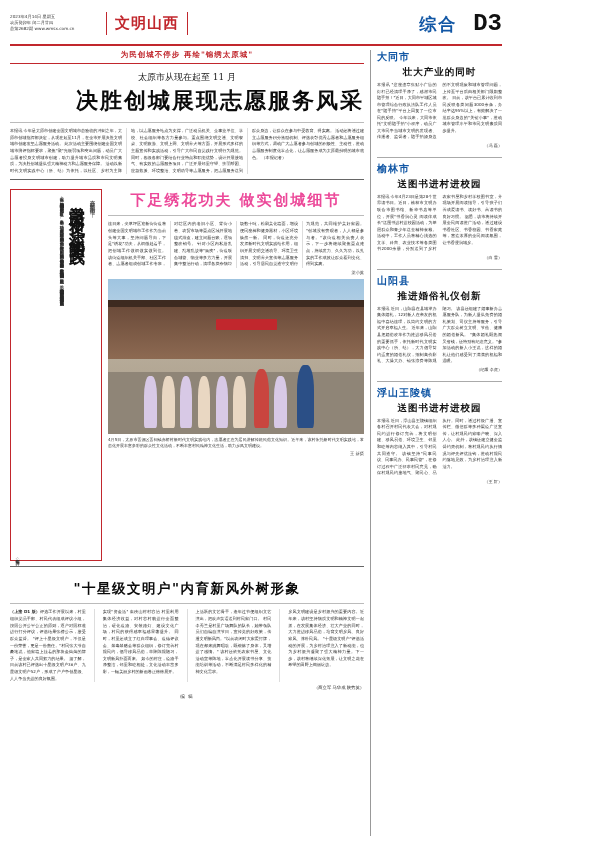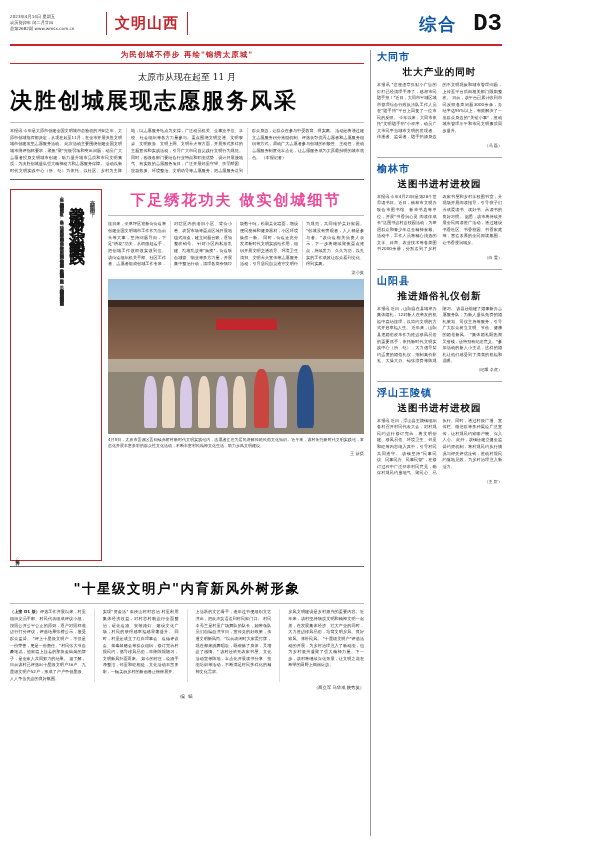--- a/index.html
+++ b/index.html
@@ -98,21 +98,21 @@
   }
 
   .lead-kicker {
     text-align: center;
     font-family: "DejaVu Serif", "Liberation Serif", serif;
     font-size: 9px;
     color: #222;
     margin: 3px 0 2px 0;
   }
   .lead-headline {
-    text-align: left;
+    text-align: right;
     font-family: Liberation Sans, sans-serif;
     font-weight: bold;
     font-size: 22px;
     letter-spacing: 2px;
     color: #0a0a0a;
     margin: 2px 0 6px 0;
   }
 
   .rule-thin { border-top: 1px solid #bbb; margin: 5px 0; }
   .rule-dark { border-top: 1px solid #666; margin: 5px 0; }

